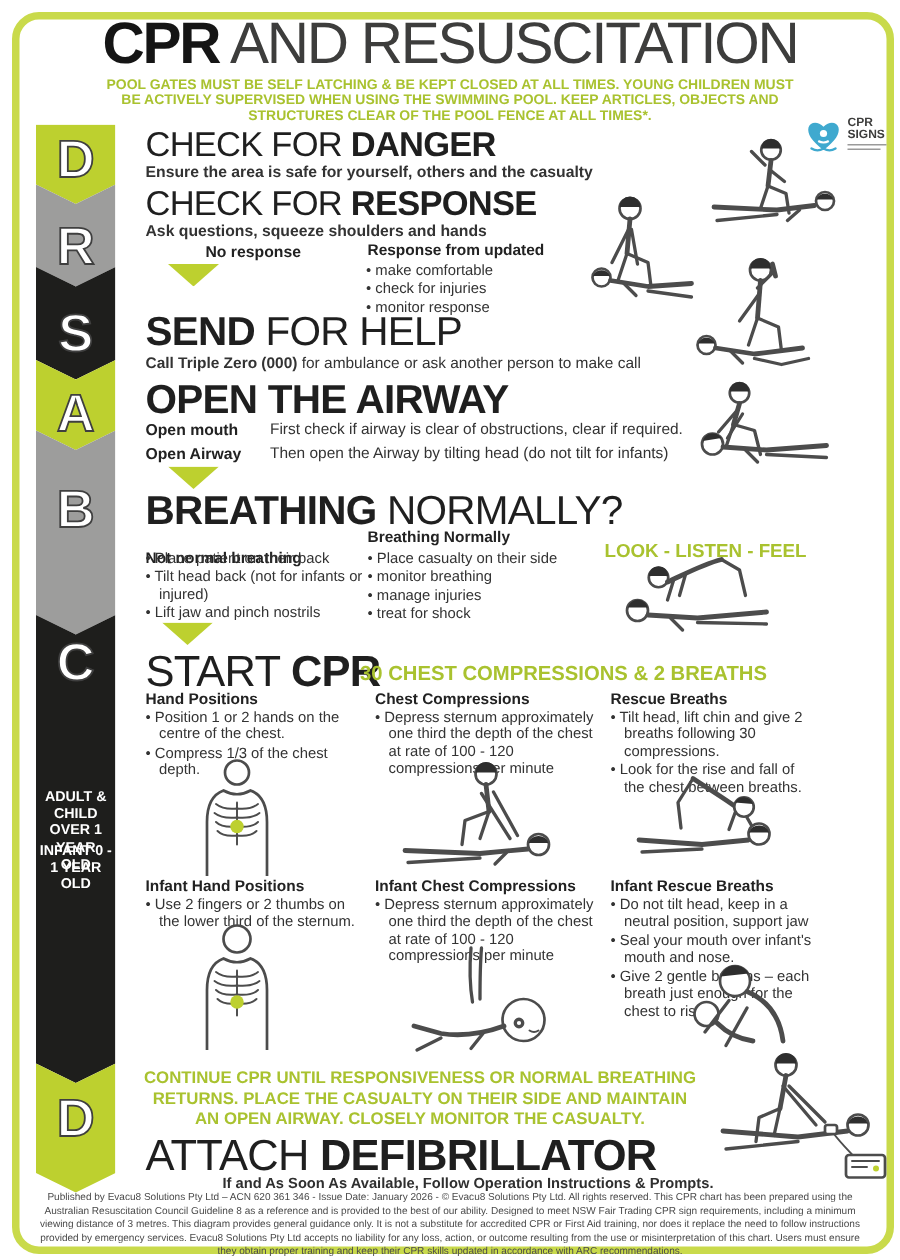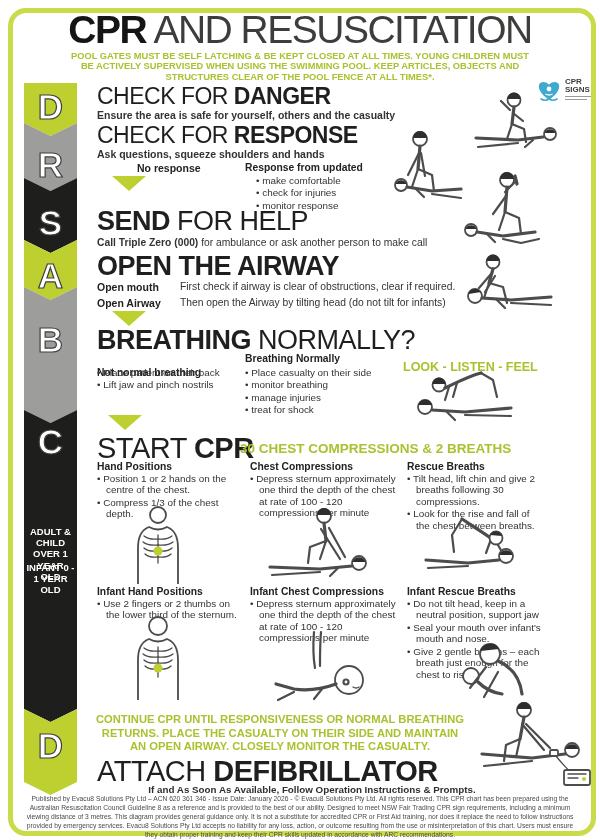--- a/index.html
+++ b/index.html
@@ -100,21 +100,21 @@
 
 <div class="abs sec-title" style="left:97px;top:122px;">
   <span>CHECK FOR </span><span class="b">RESPONSE</span>
 </div>
 <div class="abs sub" style="left:97px;top:148px;">Ask questions, squeeze shoulders and hands</div>
 
 <div class="abs lab-b" style="left:97px;top:162px;padding-left:40px;">No response</div>
 <div class="abs tri" style="left:112px;top:176px;"></div>
 
 <div class="abs colhead" style="left:245px;top:162px;">Response from updated</div>
-<div class="abs" style="left:256px;top:175px;width:150px;">
+<div class="abs" style="left:244px;top:175px;width:150px;">
   <div class="bu">make comfortable</div>
   <div class="bu">check for injuries</div>
   <div class="bu">monitor response</div>
 </div>
 
 <div class="abs sec-title big" style="left:97px;top:206px;">
   <span class="b">SEND</span><span> FOR HELP</span>
 </div>
 <div class="abs row-t" style="left:97px;top:237px;">
   <span style="font-weight:800;">Call Triple Zero (000)</span><span> for ambulance or ask another person to make call</span>
@@ -130,20 +130,21 @@
 <div class="abs tri" style="left:112px;top:311px;"></div>
 
 <div class="abs sec-title big" style="left:97px;top:325px;">
   <span class="b">BREATHING</span><span> NORMALLY?</span>
 </div>
 <div class="abs greentxt" style="left:403px;top:332px;font-size:12.5px;margin-top:28px;">LOOK - LISTEN - FEEL</div>
 
 <div class="abs colhead" style="left:97px;top:367px;">Not normal breathing</div>
 <div class="abs" style="left:97px;top:367px;width:152px;">
   <div class="bu">Place patient on their back</div>
+  <div class="bu">Tilt head back (not for infants or injured)</div>
   <div class="bu">Lift jaw and pinch nostrils</div>
 </div>
 <div class="abs colhead" style="left:245px;top:353px;">Breathing Normally</div>
 <div class="abs" style="left:245px;top:367px;width:145px;">
   <div class="bu">Place casualty on their side</div>
   <div class="bu">monitor breathing</div>
   <div class="bu">manage injuries</div>
   <div class="bu">treat for shock</div>
 </div>
 <div class="abs tri" style="left:108px;top:415px;"></div>

